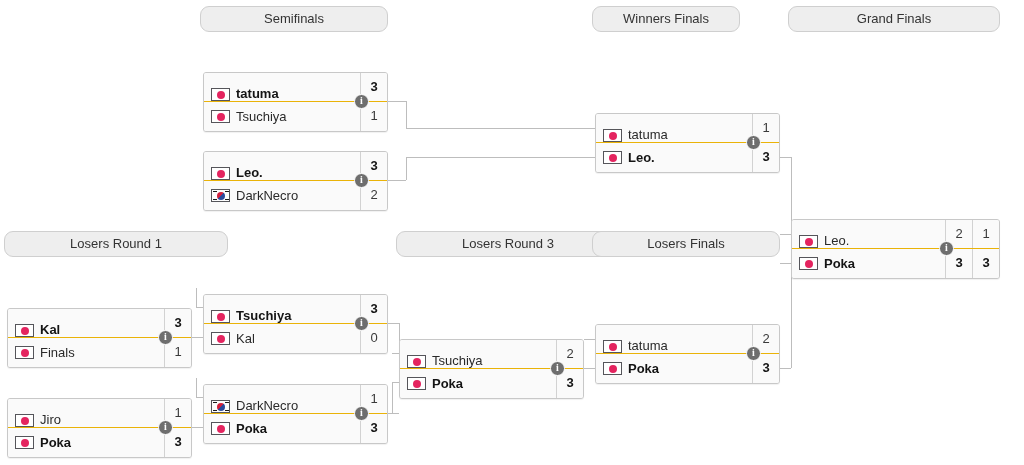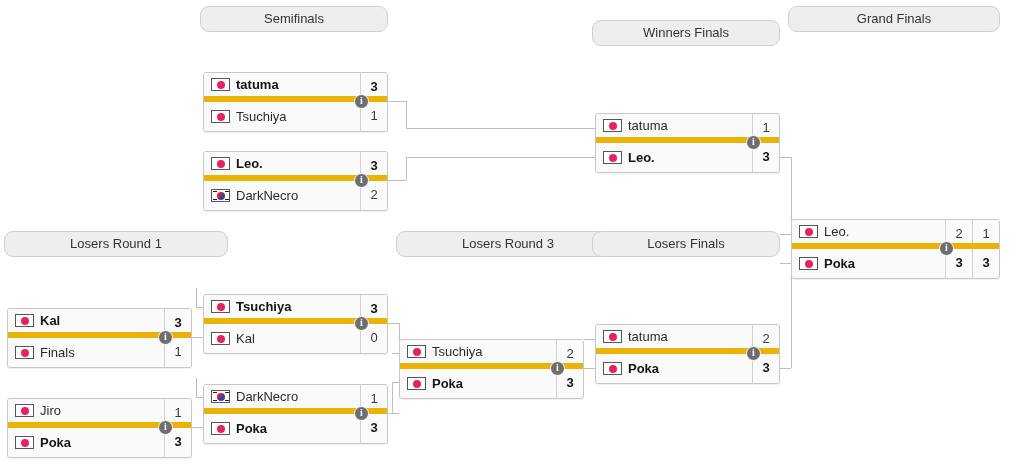--- a/index.html
+++ b/index.html
@@ -50,22 +50,23 @@
     z-index: 5;
   }
   .match-row {
     display: flex;
     align-items: center;
     height: 29px;
     box-sizing: border-box;
     background: #fafafa;
   }
   .match-row.top {
-    border-bottom: 6px solid #eab308;
+    border-bottom: 1px solid #eab308;
     border-radius: 2px 2px 0 0;
+    align-items: flex-end;
   }
   .match-row.bottom {
     border-radius: 0 0 2px 2px;
   }
   .flag {
     width: 19px;
     height: 13px;
     margin-left: 7px;
     margin-right: 6px;
     flex: 0 0 auto;
@@ -150,21 +151,21 @@
     z-index: 1;
   }
   .ln.h { height: 1px; }
   .ln.v { width: 1px; }
 </style>
 </head>
 <body>
 
 <div id="bracket">
     <div class="round-header" style="left: 200px; top: 6px; width: 188px;">Semifinals</div>
-    <div class="round-header" style="left: 592px; top: 6px; width: 188px; margin-top: 14px;">Winners Finals</div>
+    <div class="round-header" style="left: 592px; top: 6px; width: 148px;">Winners Finals</div>
     <div class="round-header" style="left: 788px; top: 6px; width: 212px;">Grand Finals</div>
     <div class="round-header" style="left: 4px; top: 231px; width: 224px;">Losers Round 1</div>
     <div class="round-header" style="left: 396px; top: 231px; width: 224px;">Losers Round 3</div>
     <div class="round-header" style="left: 592px; top: 231px; width: 188px;">Losers Finals</div>
     <div class="ln h" style="left: 388px; top: 101px; width: 18px;"></div>
     <div class="ln v" style="left: 406px; top: 101px; height: 27px;"></div>
     <div class="ln h" style="left: 406px; top: 128px; width: 189px;"></div>
     <div class="ln h" style="left: 388px; top: 180px; width: 18px;"></div>
     <div class="ln v" style="left: 406px; top: 157px; height: 23px;"></div>
     <div class="ln h" style="left: 406px; top: 157px; width: 189px;"></div>

